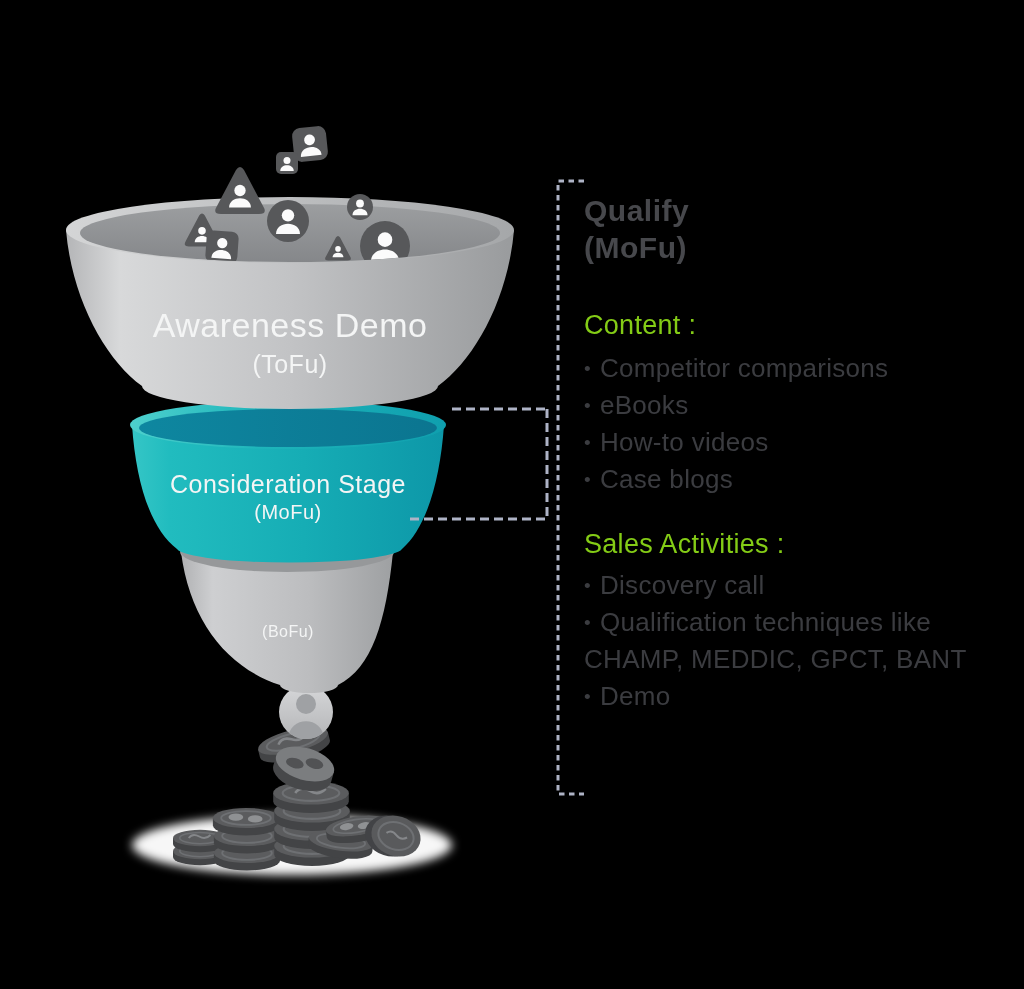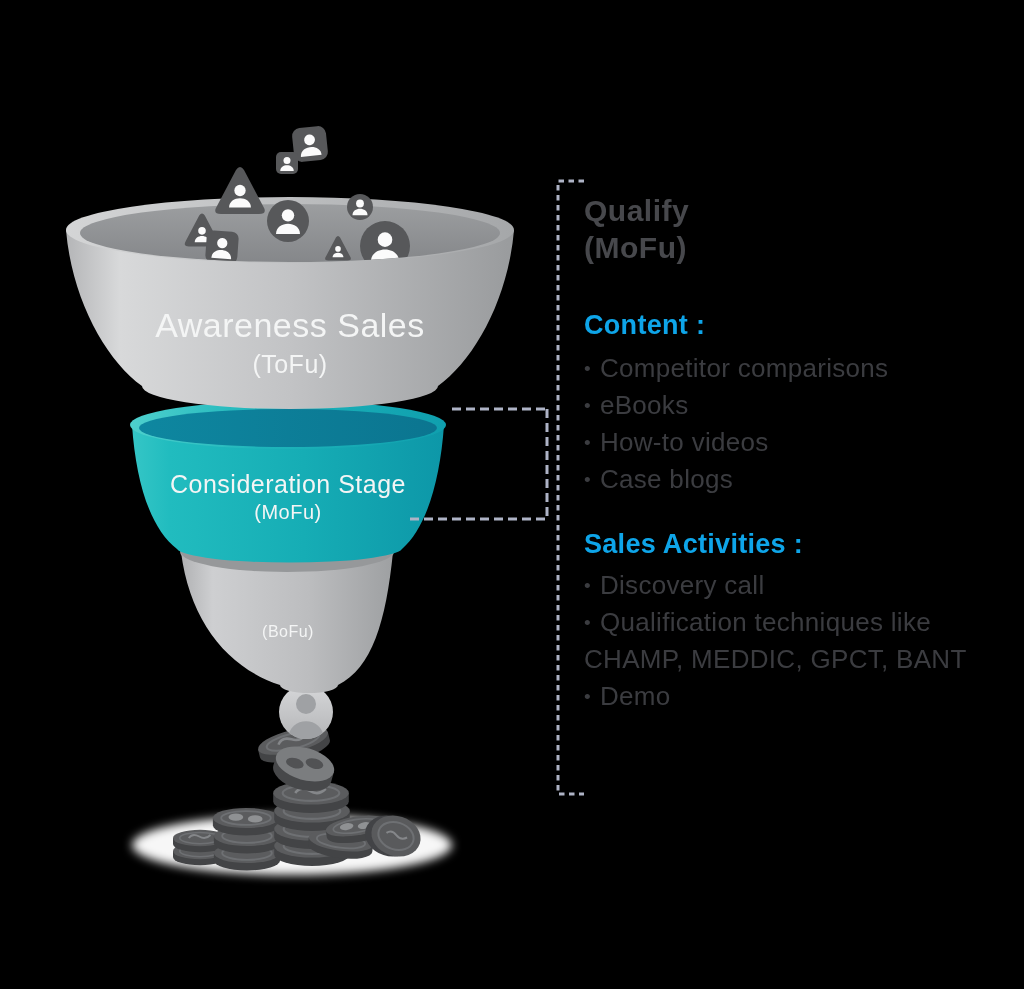--- a/index.html
+++ b/index.html
@@ -13,21 +13,21 @@
   .lbl-tofu{left:90px;top:350px;width:400px;font-size:25px;}
   .lbl-consideration{left:88px;top:470px;width:400px;font-size:25px;}
   .lbl-mofu{left:88px;top:501px;width:400px;font-size:20px;}
   .lbl-decision{left:93px;top:598px;width:390px;font-size:20px;}
   .lbl-bofu{left:93px;top:623px;width:390px;font-size:16px;}
   .panel{position:absolute;left:584px;top:192px;width:400px;}
   .panel-title{
     font-size:30px;line-height:37px;font-weight:700;color:#47484c;letter-spacing:.5px;
   }
   .panel-heading{
-    margin-top:42px;font-size:27px;line-height:34px;font-weight:700;color:#0ea5e9;
+    margin-top:42px;font-size:27px;line-height:34px;font-weight:400;color:#84cc16;
     letter-spacing:.3px;
   }
   .panel-heading.sales{margin-top:29px;}
   .panel-list{margin:8px 0 0 0;padding:0;list-style:none;width:388px;}
   .panel-list.sales{margin-top:6px;}
   .panel-list li{
     font-size:26px;line-height:37px;color:#3b3c40;letter-spacing:.3px;
   }
   .blt{font-size:19px;margin-right:9px;vertical-align:2px;color:#3b3c40;}
 </style>
@@ -229,21 +229,21 @@
             <use href="#pg"></use>
           </g>
       </g>
     </g>
 
     <path d="M452,409 L547,409 M547,409 L547,519 M410,519 L547,519" stroke="#aeb3c6" stroke-width="3" stroke-dasharray="9 5" fill="none"></path>
 
     <path d="M584,181 L558,181 L558,794 L584,794" stroke="#aeb3c6" stroke-width="3" stroke-dasharray="5.5 4.5" fill="none"></path>
   </svg>
 
-  <div class="stage-label lbl-awareness">Awareness Sales</div>
+  <div class="stage-label lbl-awareness">Awareness Demo</div>
   <div class="stage-label lbl-tofu">(ToFu)</div>
   <div class="stage-label lbl-consideration">Consideration Stage</div>
   <div class="stage-label lbl-mofu">(MoFu)</div>
   <div class="stage-label lbl-bofu">(BoFu)</div>
 
   <div class="panel">
     <div class="panel-title">
       <div>Qualify</div>
       <div>(MoFu)</div>
     </div>

